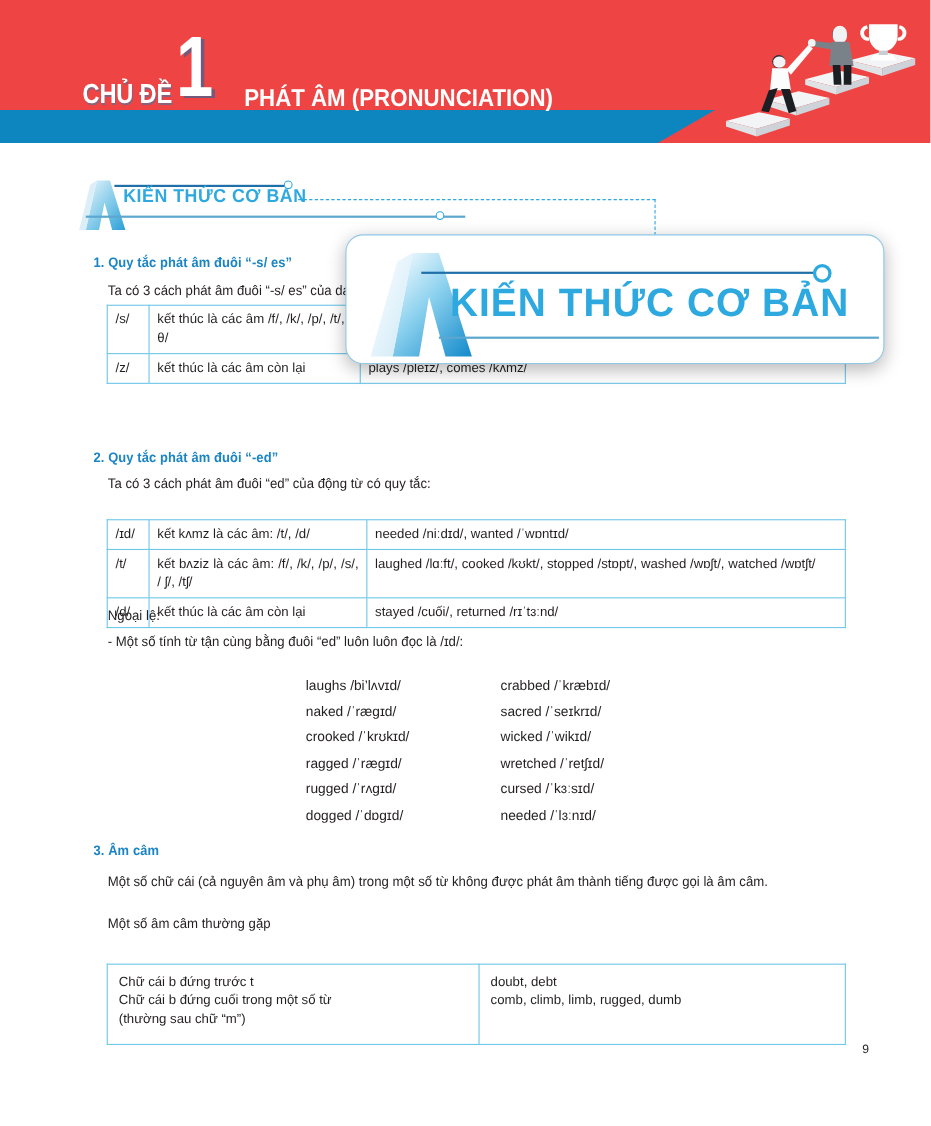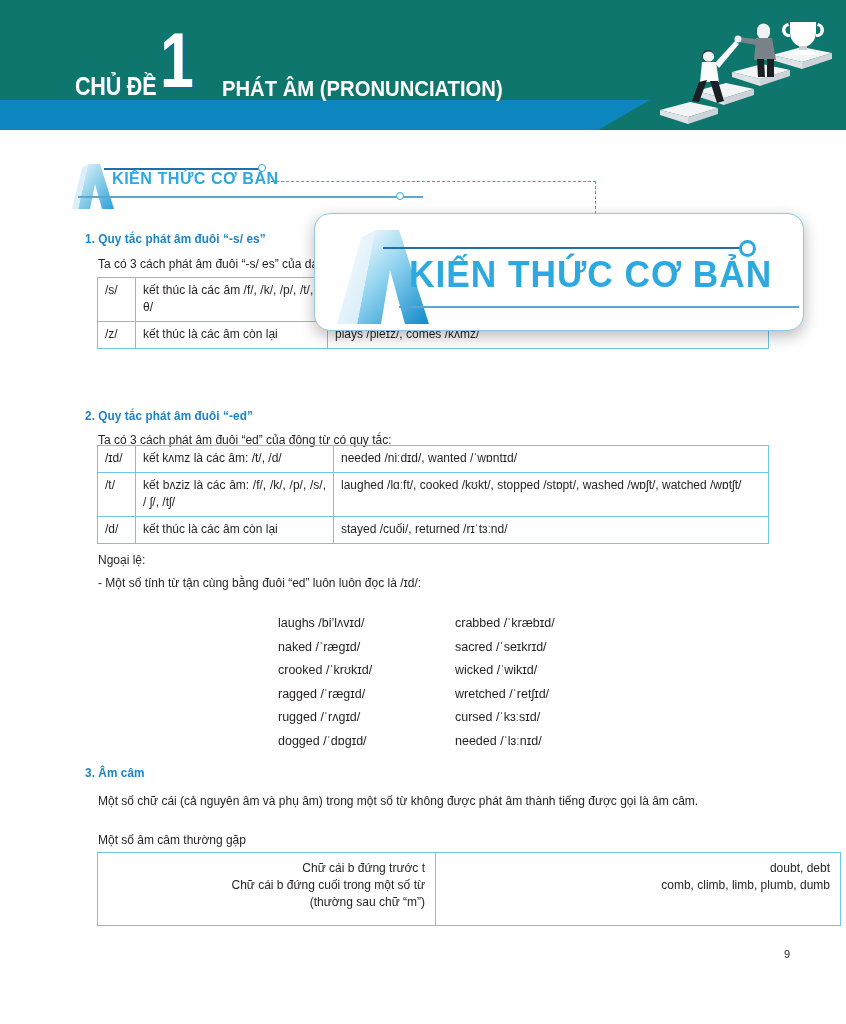--- a/index.html
+++ b/index.html
@@ -12,21 +12,21 @@
     color: #231f20;
     position: relative;
     overflow: hidden;
   }
 
   
   .banner {
     position: absolute;
     left: 0; top: 0;
     width: 846px; height: 130px;
-    background: #0f766e;
+    background: #ef4444;
     overflow: hidden;
   }
   .banner-darkband {
     position: absolute;
     left: 0; top: 100px;
     width: 650px; height: 30px;
     background: #0d86bf;
     clip-path: polygon(0 0, 100% 0, 92% 100%, 0 100%);
   }
   .banner-title {
@@ -273,21 +273,21 @@
       <td class="ipa">/z/</td>
       <td>kết thúc là các âm còn lại</td>
       <td>plays /pleɪz/, comes /kʌmz/</td>
     </tr>
   </tbody>
     </table>
 
   <div class="h-num" style="left:85px;top:409px;">2. Quy tắc phát âm đuôi “-ed”</div>
   <div class="para" style="left:98px;top:432px;width:620px;">Ta có 3 cách phát âm đuôi “ed” của động từ có quy tắc:</div>
 
-  <table class="rules" style="left:97px;top:445px;width:672px;">
+  <table class="rules" style="left:97px;top:472px;width:672px;">
     <tbody>
         <tr>
       <td class="ipa" style="width:38px;">/ɪd/</td>
       <td class="just" style="width:198px;">kết kʌmz là các âm: /t/, /d/</td>
       <td>needed /niːdɪd/, wanted /ˈwɒntɪd/</td>
     </tr>
     <tr>
       <td class="ipa">/t/</td>
       <td class="just">kết bʌziz là các âm: /f/, /k/, /p/, /s/, / ʃ/, /tʃ/</td>
       <td>laughed /lɑːft/, cooked /kʊkt/, stopped /stɒpt/, washed /wɒʃt/, watched /wɒtʃt/</td>
@@ -319,31 +319,31 @@
       <div>wretched /ˈretʃɪd/</div>
       <div>cursed /ˈkɜːsɪd/</div>
       <div>needed /ˈlɜːnɪd/</div>
     </div>
   </div>
 
   <div class="h-num" style="left:85px;top:766px;">3. Âm câm</div>
   <div class="para" style="left:98px;top:793px;width:660px;">Một số chữ cái (cả nguyên âm và phụ âm) trong một số từ không được phát âm thành tiếng được gọi là âm câm.</div>
   <div class="para" style="left:98px;top:832px;">Một số âm câm thường gặp</div>
 
-  <table class="rules" style="left:97px;top:852px;width:744px;text-align:right;">
+  <table class="rules" style="left:97px;top:876px;width:672px;">
     <tbody>
         <tr>
       <td style="width:338px;padding:7px 10px 14px 10px;">
         <div>Chữ cái b đứng trước t</div>
         <div>Chữ cái b đứng cuối trong một số từ</div>
         <div> (thường sau chữ “m”)</div>
       </td>
       <td style="padding:7px 10px 14px 10px;">
         <div>doubt, debt</div>
-        <div>comb, climb, limb, plumb, dumb</div>
+        <div>comb, climb, limb, rugged, dumb</div>
       </td>
     </tr>
   </tbody>
     </table>
 
 </div>
 
 <div class="callout">
   <svg class="callout-a" width="108" height="104" viewBox="0 0 108 104">
     <defs>

